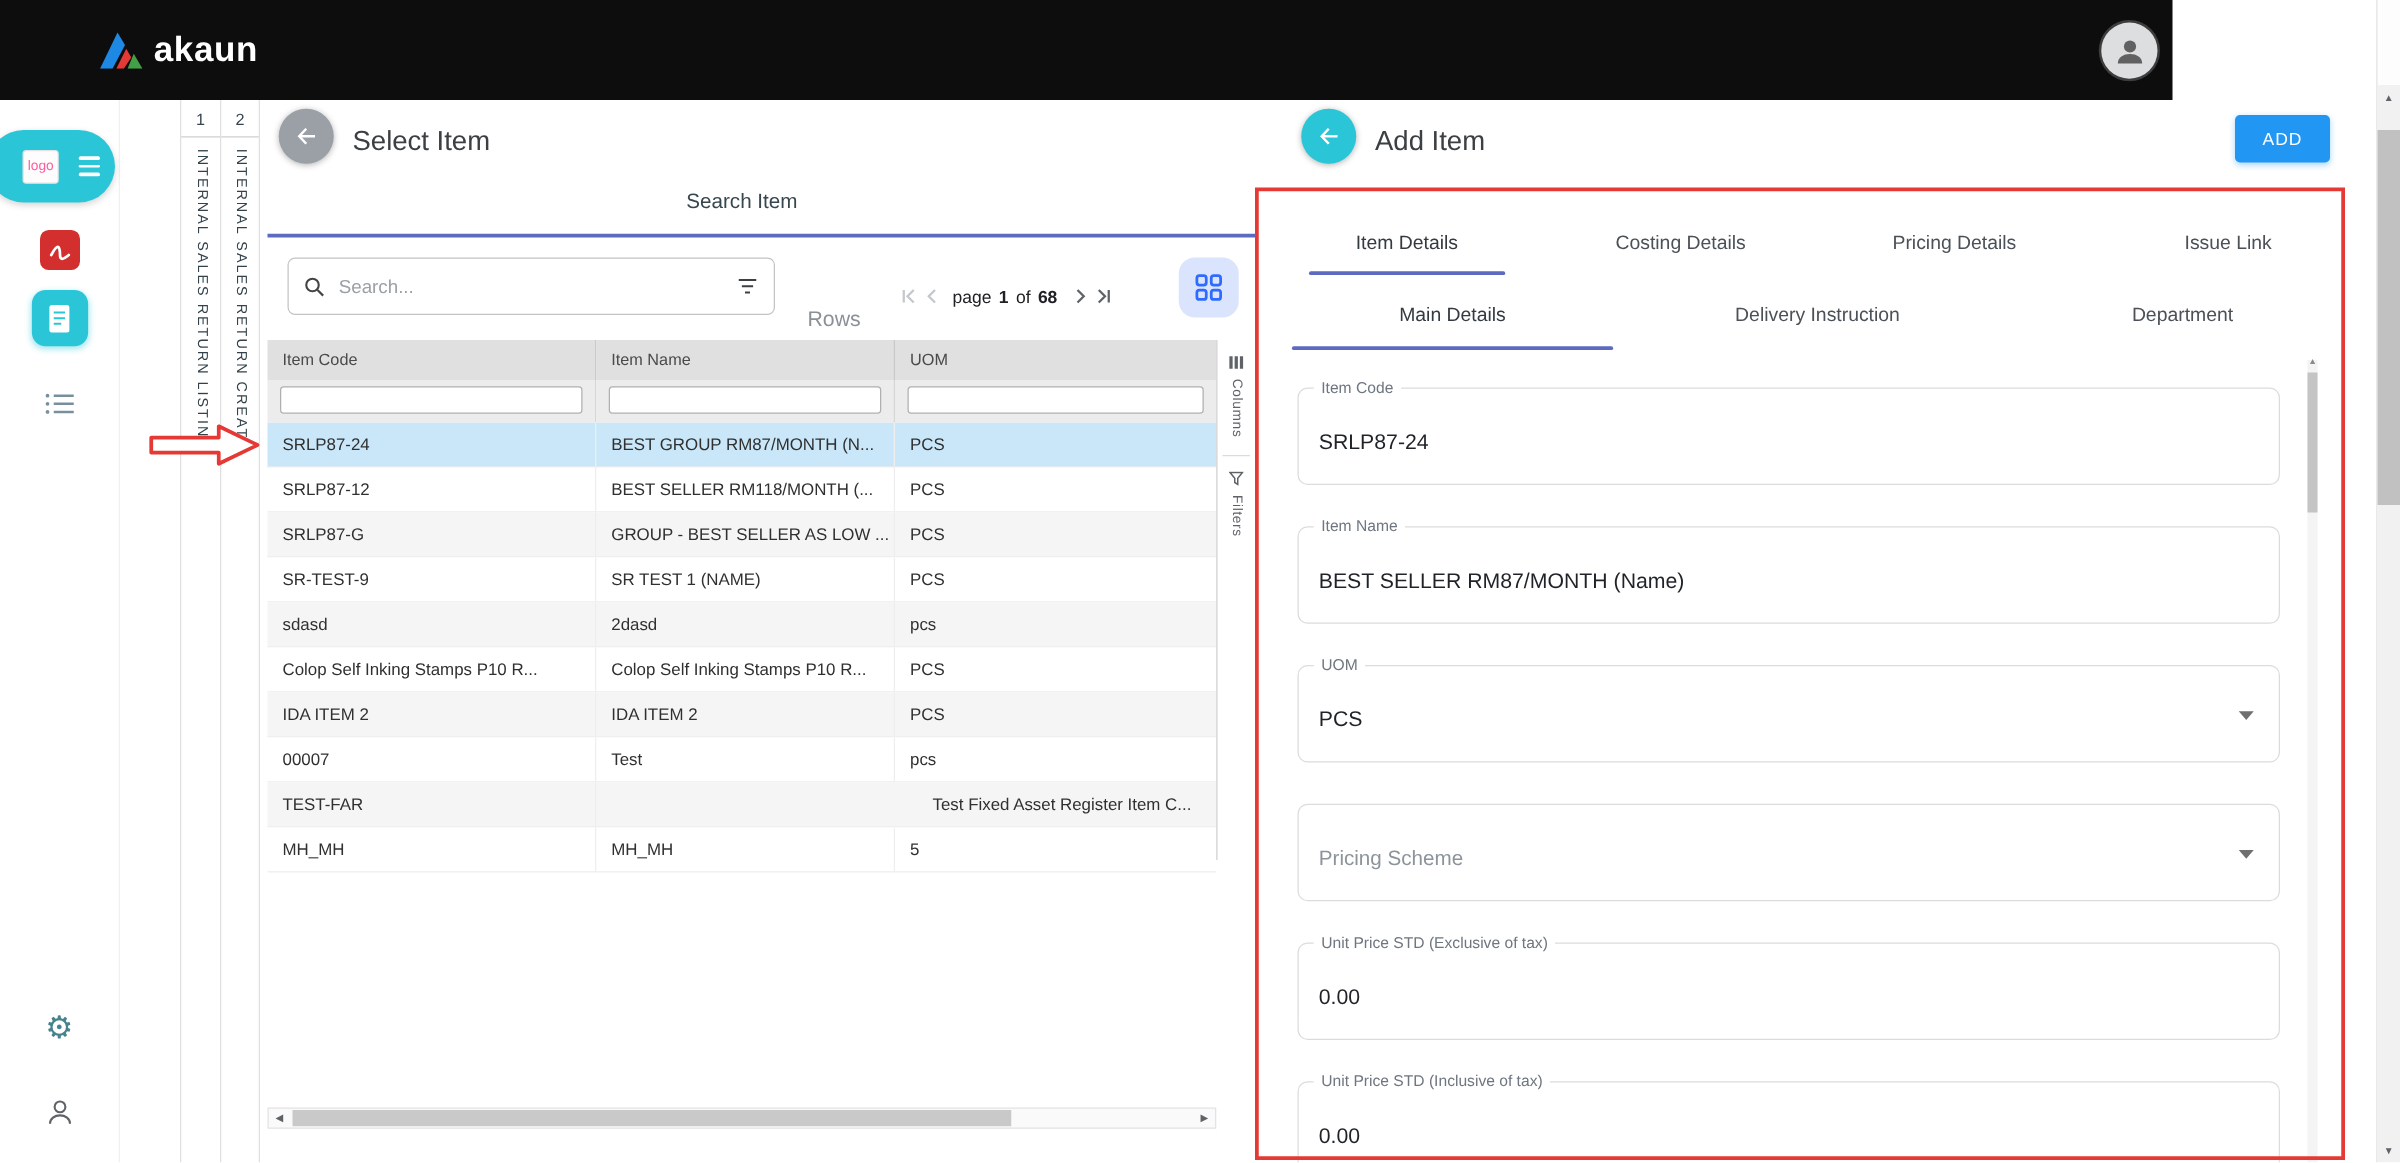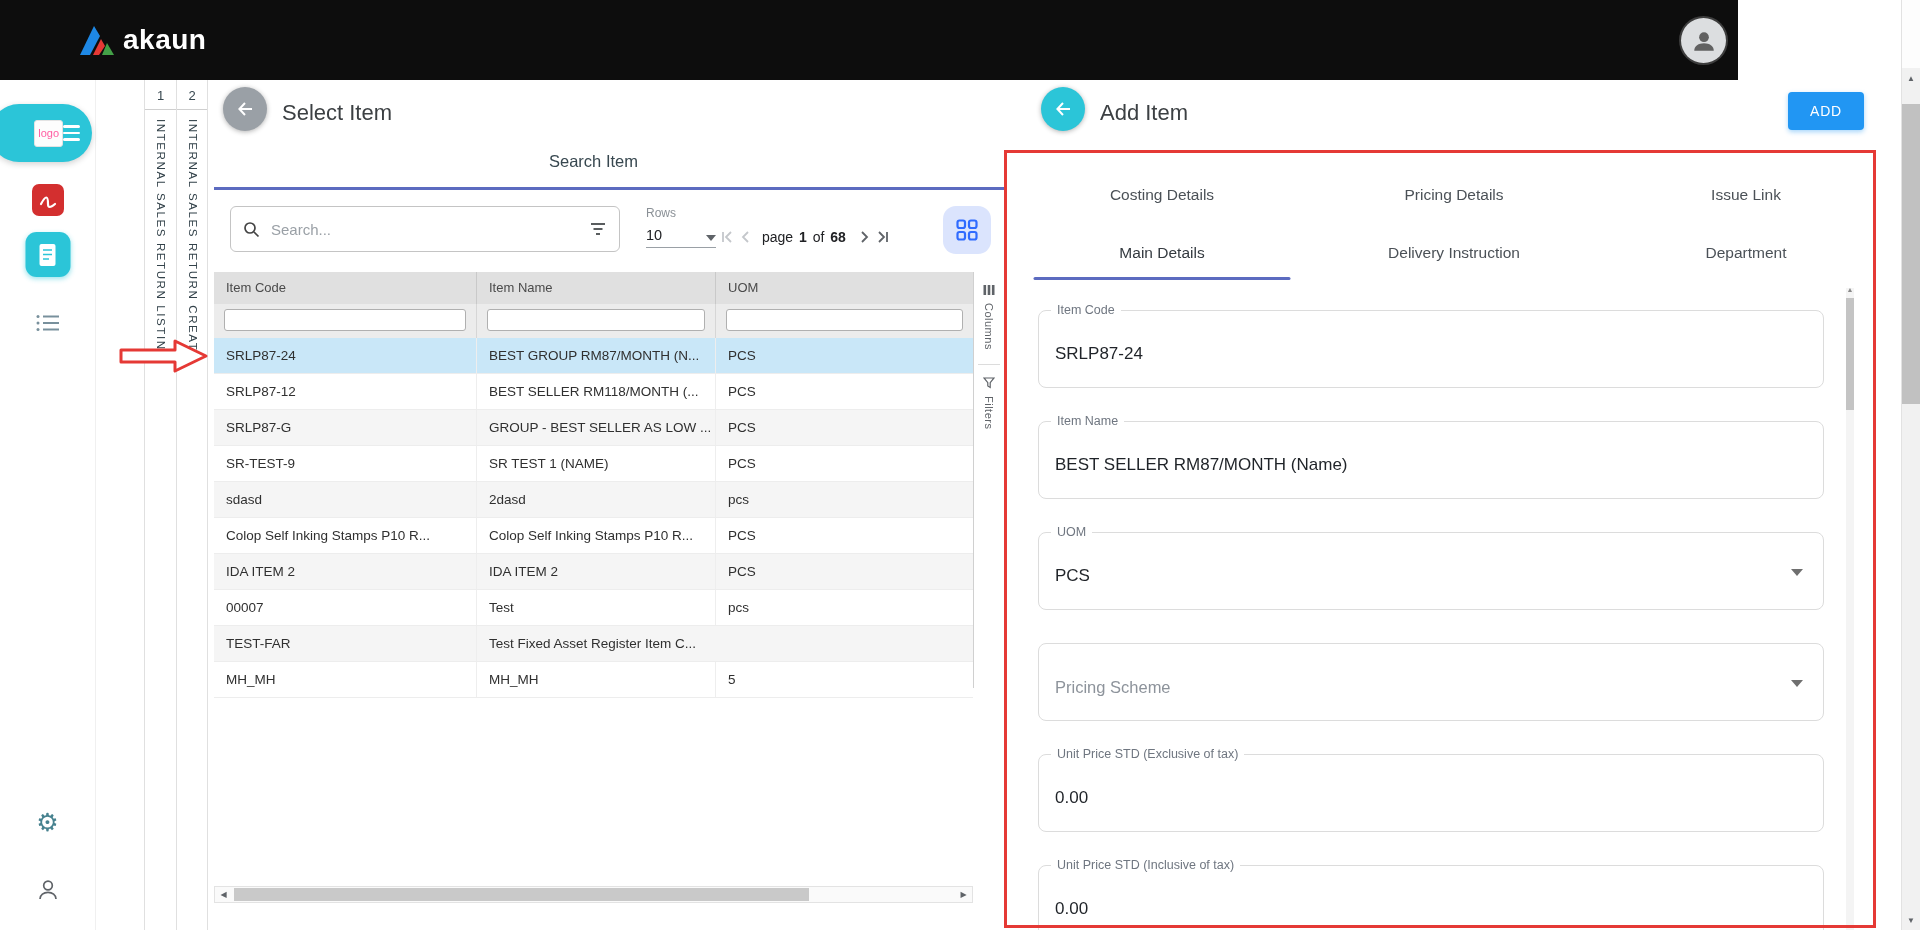--- a/index.html
+++ b/index.html
@@ -13,21 +13,21 @@
   .brand{display:flex;align-items:center;margin-left:80px;}
   .brand-name{color:#fff;font-size:28px;font-weight:700;letter-spacing:.5px;margin-left:9px;}
   .avatar{position:absolute;right:12px;top:18px;width:45px;height:45px;border-radius:50%;background:#dcdee0;
     display:flex;align-items:center;justify-content:center;box-shadow:0 0 0 2px rgba(255,255,255,.2);}
   
   .sidebar{position:absolute;left:0;top:80px;bottom:0;width:95px;background:#fff;border-right:1px solid #f0f0f0;}
   .logo-pill{position:absolute;left:-10px;top:24px;width:102px;height:58px;background:#2bc5d8;border-radius:29px;
     display:flex;align-items:center;justify-content:flex-end;padding-right:12px;box-sizing:border-box;
     box-shadow:0 2px 6px rgba(0,0,0,.18);}
   .broken-logo{font-size:11px;color:#ff5da2;background:#fdfdfd;border:1px solid #e3e3e3;border-radius:3px;
-    padding:7px 3px;margin-right:0;line-height:1;}
+    padding:7px 3px;margin-right:16px;line-height:1;}
   .menu-icon{display:inline-flex;flex-direction:column;gap:4px;}
   .menu-icon i{display:block;width:17px;height:2.5px;background:#fff;border-radius:2px;}
   .side-icon{position:absolute;left:50%;transform:translateX(-50%);display:flex;align-items:center;justify-content:center;}
   .pdf-tile{top:104px;width:32px;height:32px;border-radius:7px;background:#d32f2f;}
   .app-tile{top:152px;width:45px;height:45px;border-radius:11px;background:#2bc5d8;box-shadow:0 2px 5px rgba(43,197,216,.45);}
   .list-tile{top:232px;width:30px;height:22px;}
   .gear{position:absolute;left:0;right:0;top:730px;text-align:center;font-size:25px;color:#47828f;line-height:1;}
   .profile{position:absolute;left:50%;transform:translateX(-50%);top:798px;}
   
   .vtabs{position:absolute;left:144px;top:80px;bottom:0;width:64px;display:flex;}
@@ -46,21 +46,21 @@
   .select-panel{left:214px;width:790px;height:850px;}
   .select-panel .backbtn{left:9px;top:7px;}
   .select-panel .ptitle{left:68px;top:20px;}
   .search-tab{position:absolute;left:0;right:31px;top:72px;text-align:center;font-size:16.5px;color:#37474f;}
   .indigo-line{position:absolute;left:0;top:107px;width:790px;height:3px;background:#5c6bc0;}
   .searchbox{position:absolute;left:16px;top:126px;width:390px;height:46px;border:1px solid #c4c4c4;border-radius:6px;
     display:flex;align-items:center;box-sizing:border-box;padding:0 12px;}
   .searchbox input{border:none;outline:none;flex:1;font-size:15px;color:#333;margin-left:9px;font-family:inherit;background:transparent;}
   .searchbox input::placeholder{color:#9aa0a6;}
   .rows-ctl{position:absolute;left:432px;top:126px;width:70px;}
-  .rows-label{font-size:12px;color:#8a9096;}
+  .rows-label{font-size:17px;color:#8a9096;margin-top:40px;}
   .rows-val{margin-top:7px;border-bottom:1px solid #9aa0a6;display:flex;justify-content:space-between;align-items:flex-end;
     padding-bottom:4px;font-size:14.5px;color:#202124;}
   .caret{width:0;height:0;border-left:5px solid transparent;border-right:5px solid transparent;border-top:6px solid #5f6368;margin-bottom:2px;}
   .pager{position:absolute;left:506px;top:142px;height:30px;display:flex;align-items:center;gap:5px;}
   .pbtn{display:flex;align-items:center;color:#5f6368;}
   .pbtn.dis{color:#c4c7cb;}
   .ptext{font-size:14px;color:#202124;margin:0 4px;white-space:nowrap;}
   .ptext b{font-weight:700;margin:0 2px;}
   .grid-btn{position:absolute;left:729px;top:126px;width:48px;height:48px;border-radius:13px;background:#dbe4fd;
     display:flex;align-items:center;justify-content:center;}
@@ -68,21 +68,21 @@
   .table{position:absolute;left:0;top:192px;width:759px;}
   .trow,.thead,.tfilter{display:flex;width:759px;box-sizing:border-box;}
   .th{height:32px;line-height:32px;background:#e0e0e0;color:#4a4a4a;font-size:13px;padding-left:12px;box-sizing:border-box;border-right:1px solid #c9c9c9;overflow:hidden;white-space:nowrap;}
   .th:last-child{border-right:none;}
   .tf{height:34px;background:#ececec;box-sizing:border-box;border-right:1px solid #d6d6d6;padding:5px 10px 5px 10px;}
   .tf:last-child{border-right:none;}
   .tf input{width:100%;height:22px;border:1px solid #b0b0b0;border-radius:3px;box-sizing:border-box;background:#fff;outline:none;font-family:inherit;font-size:12px;padding:0 6px;}
   .td{height:35px;line-height:35px;font-size:13.5px;color:#303030;padding-left:12px;box-sizing:border-box;border-right:1px solid #eeeeee;overflow:hidden;white-space:nowrap;text-overflow:ellipsis;}
   .td:last-child{border-right:none;}
   .trow{border-bottom:1px solid #ededed;background:#fff;}
-  .trow.alt{background:#f5f5f5;}
+  .trow.alt{background:#f5f5f5;justify-content:space-between;}
   .trow.sel{background:#c9e7f8;}
   .c1{width:263px;} .c2{width:239px;} .c3{width:257px;}
   
   .strip{position:absolute;left:759px;top:192px;width:31px;height:416px;border-left:1px solid #d0d0d0;box-sizing:border-box;}
   .strip-group{display:flex;flex-direction:column;align-items:center;padding-top:12px;}
   .strip-label{writing-mode:vertical-rl;text-orientation:sideways;font-size:11px;color:#5f6368;margin-top:7px;letter-spacing:.5px;}
   .strip-divider{border-top:1px solid #dcdcdc;margin:14px 4px 0 4px;}
   
   .hscroll{position:absolute;left:0;top:806px;width:759px;height:17px;background:#fafafa;border:1px solid #e3e3e3;box-sizing:border-box;}
   .harrow{position:absolute;top:0;width:17px;height:15px;display:flex;align-items:center;justify-content:center;font-size:8px;color:#5f6368;}
@@ -353,20 +353,24 @@
   <div class="backbtn teal">
     <svg width="20" height="20" viewBox="0 0 20 20">
       <line x1="17" y1="10" x2="5" y2="10" stroke="#fff" stroke-width="2"></line>
       <path d="M10 4 L4.4 10 L10 16" fill="none" stroke="#fff" stroke-width="2"></path>
     </svg>
   </div>
   <div class="ptitle">Add Item</div>
   <button class="add-btn">ADD</button>
 
   <div class="tabs top-tabs">
+    <div class="tab active">
+        <span>Item Details</span>
+        <div class="ind"></div>
+      </div>
     <div class="tab">
         <span>Costing Details</span>
       </div>
     <div class="tab">
         <span>Pricing Details</span>
       </div>
     <div class="tab">
         <span>Issue Link</span>
       </div>
   </div>

